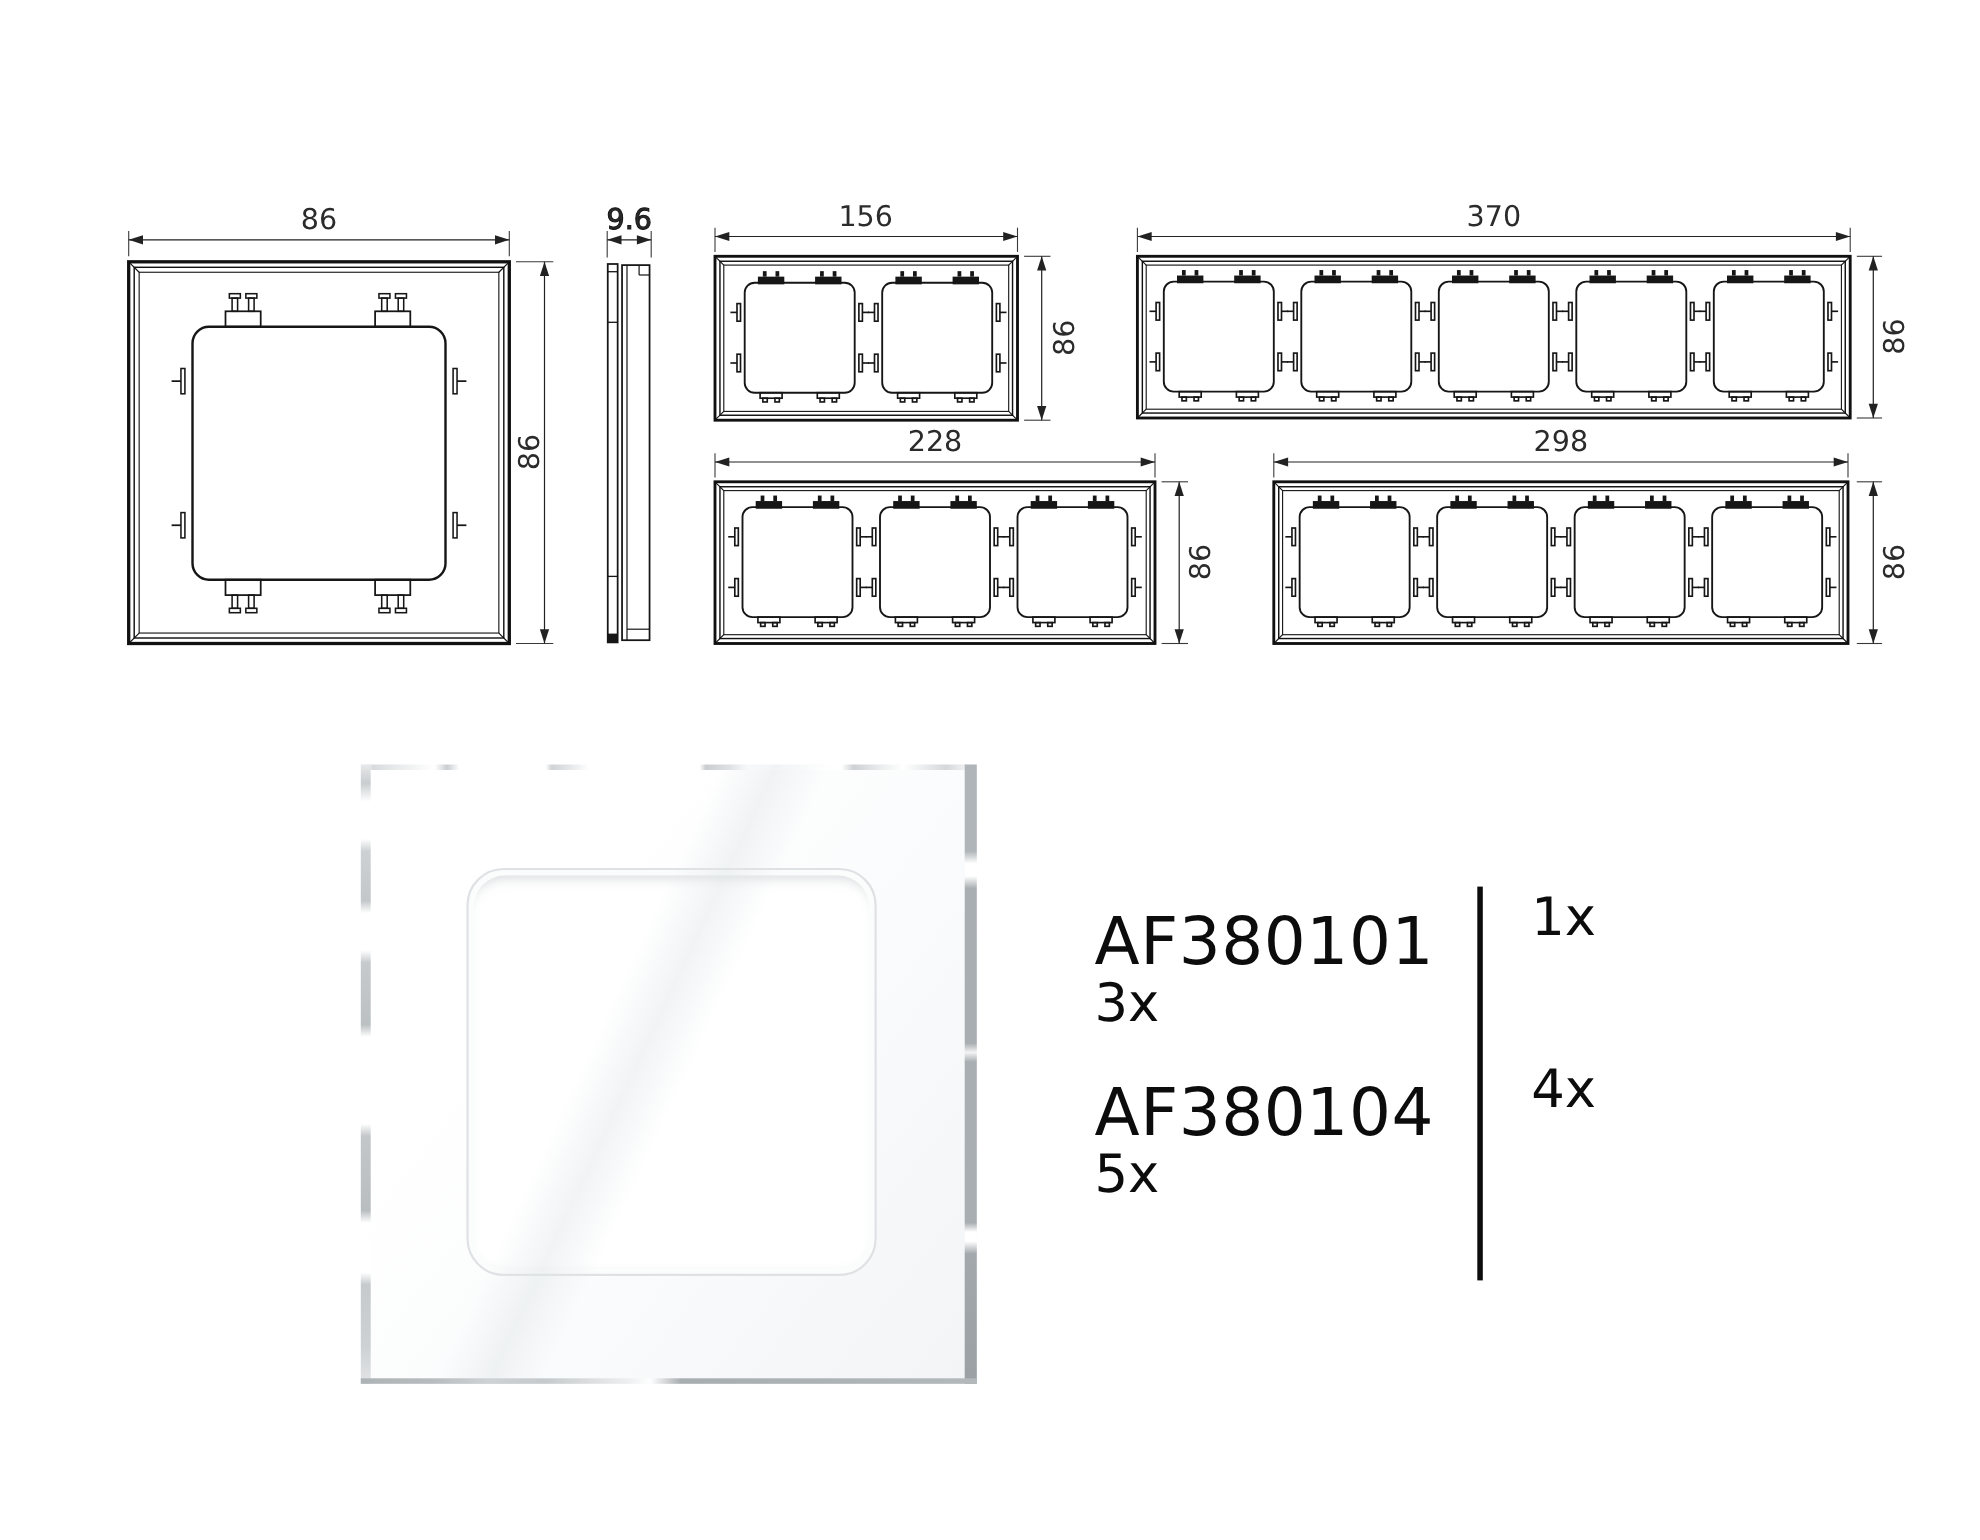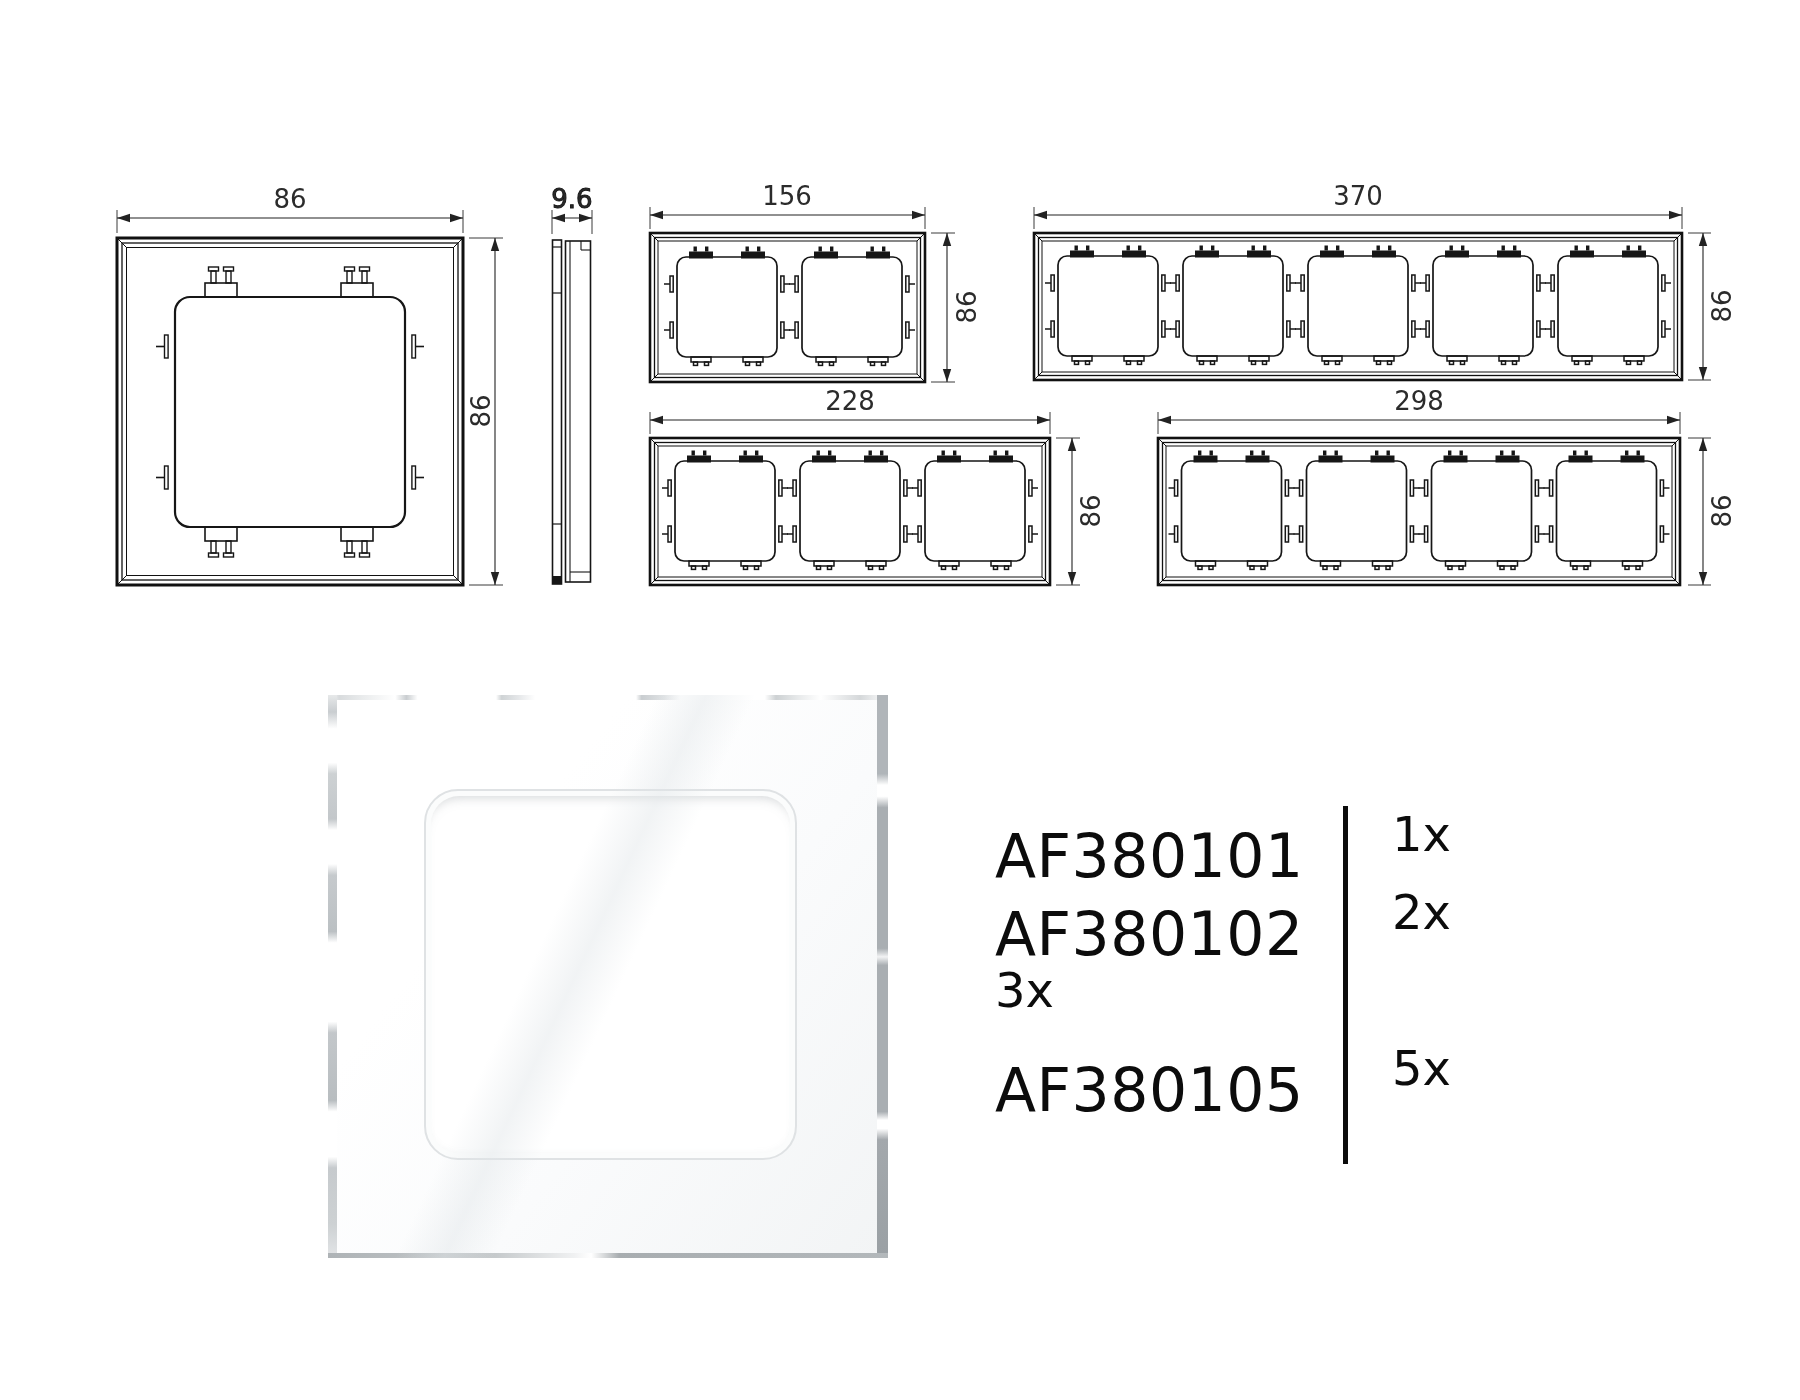--- a/index.html
+++ b/index.html
@@ -274,25 +274,24 @@
     </div>
   </div>
 
   <div class="table-divider"></div>
   <div class="product-table">
     <div class="product-row">
       <span class="part-number">AF380101</span>
       <span class="quantity">1x</span>
     </div>
     <div class="product-row">
-      <span class="part-number">AF380102</span>
-      <span class="quantity">2x</span>
-    </div>
-    <div class="product-row">
       <span class="quantity">3x</span>
     </div>
     <div class="product-row">
-      <span class="part-number">AF380105</span>
+      <span class="part-number">AF380104</span>
+      <span class="quantity">4x</span>
+    </div>
+    <div class="product-row">
       <span class="quantity">5x</span>
     </div>
   </div>
 
 </div>
 
 </body></html>

